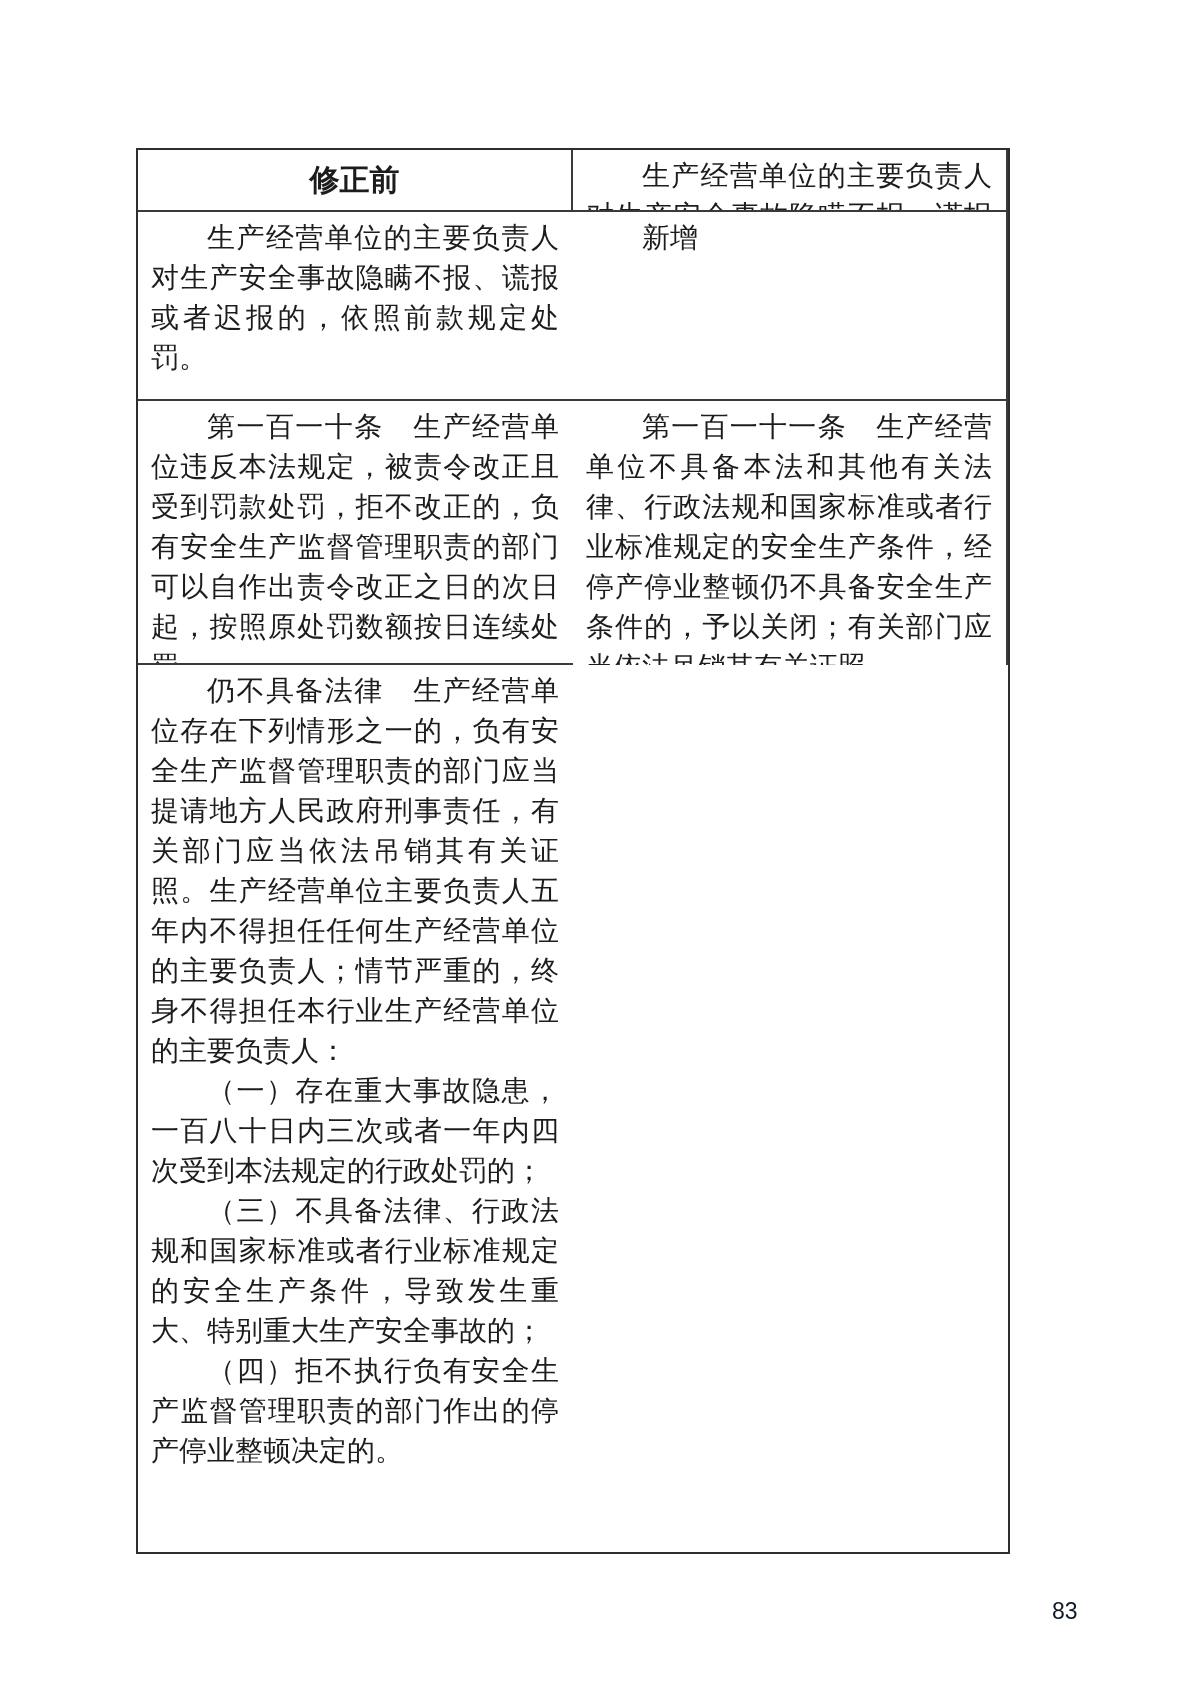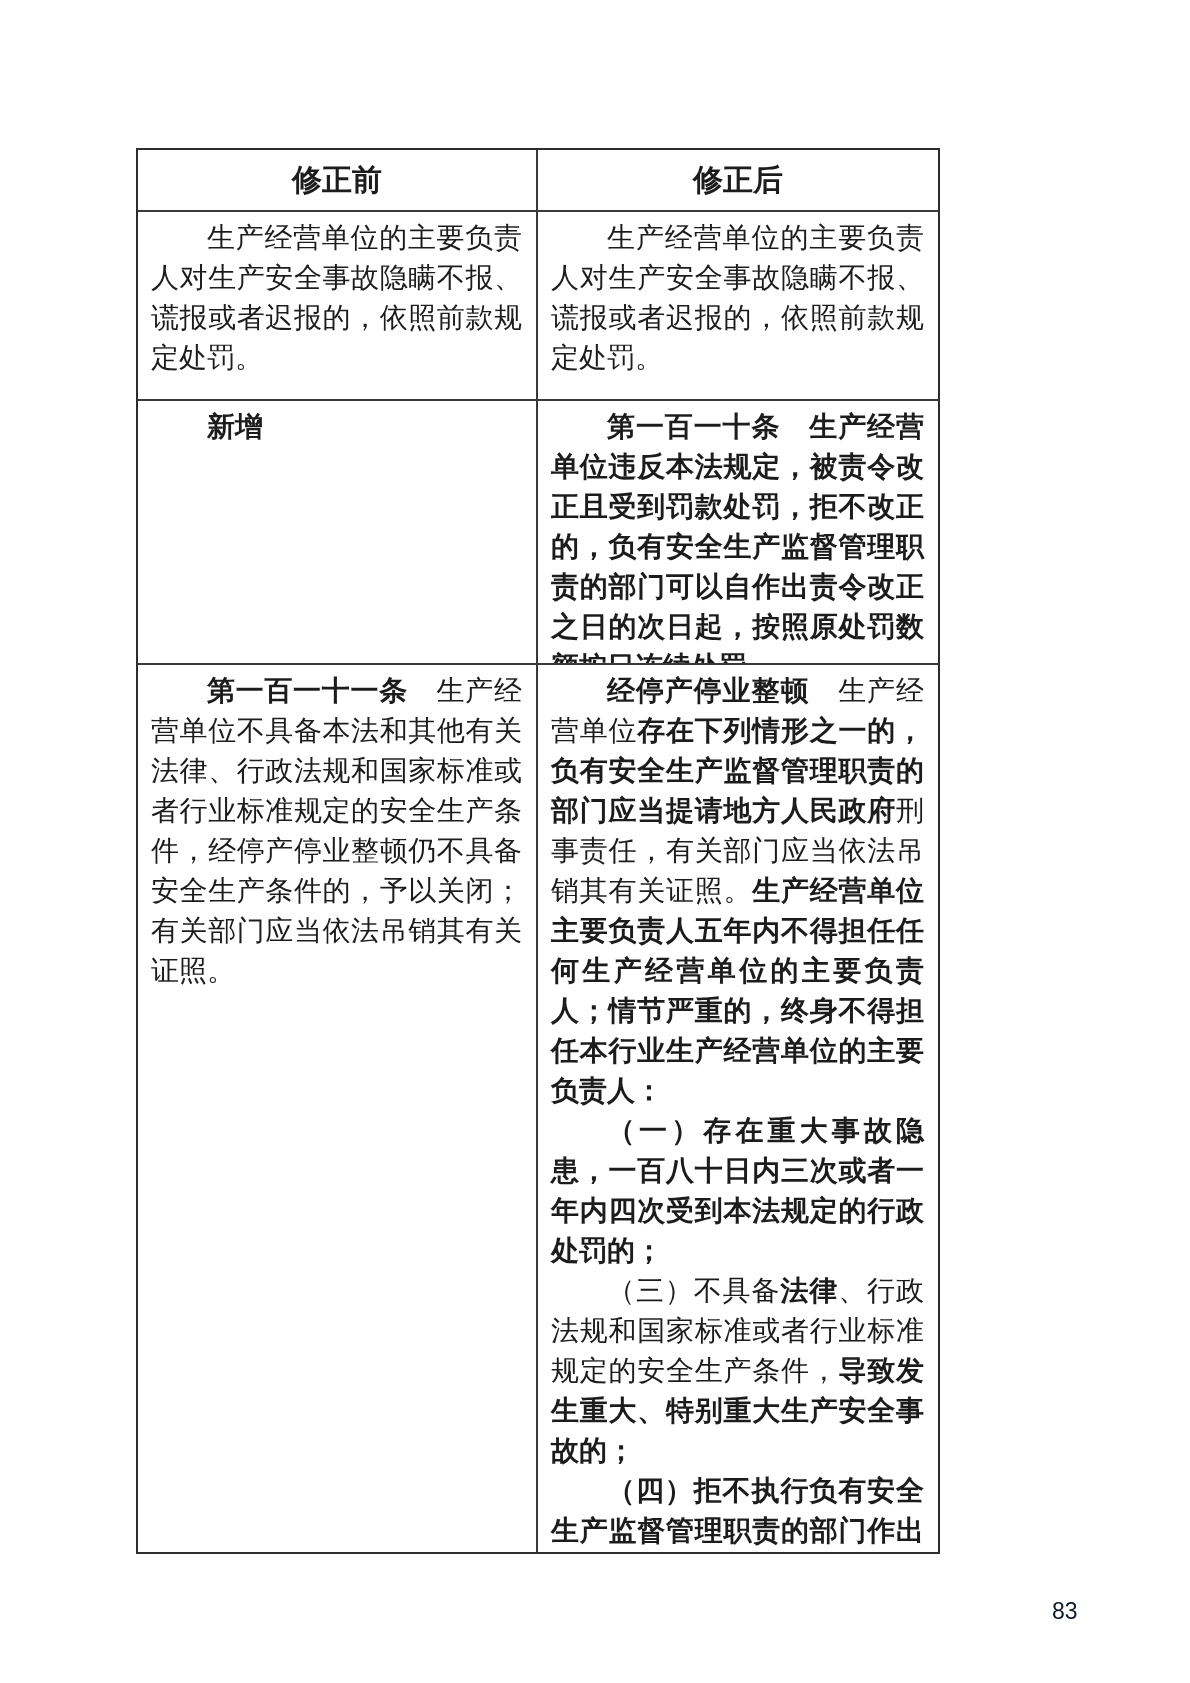--- a/index.html
+++ b/index.html
@@ -13,21 +13,21 @@
     width: 1190px;
     height: 1683px;
     background: #ffffff;
     overflow: hidden;
     color: #1c1c1c;
   }
   .doc-table {
     position: absolute;
     left: 136px;
     top: 148px;
-    width: 804px;
+    width: 874px;
     height: 1406px;
     box-sizing: border-box;
     border: 2px solid #2e2e2e;
     display: grid;
     grid-template-columns: 1fr 1fr;
     grid-template-rows: 62px 189px 264px 1fr;
     background: #ffffff;
   }
   .cell {
     box-sizing: border-box;
@@ -52,60 +52,59 @@
     margin: 0;
     text-indent: 2em;
   }
   .para.noindent { text-indent: 0; }
   .seg {
     font-family: "Liberation Serif", "DejaVu Serif", serif;
     font-weight: 400;
   }
   .seg.bold {
     font-family: "Liberation Sans", "DejaVu Sans", sans-serif;
-    font-weight: 700;
+    font-weight: 400;
   }
   .page-number {
     position: absolute;
     left: 1052px;
     top: 1598px;
     font-family: "Liberation Sans", "DejaVu Sans", sans-serif;
     font-size: 23px;
     color: #0f172a;
   }
 </style>
 </head>
 <body>
 
 <div class="page">
 
   <div class="doc-table">
 
     <div class="cell col-left row-sep header-cell">修正前</div>
-    <div class="cell row-sep header-cell">修正后</div>
 
     <div class="cell col-left row-sep">
         <p class="para"><span class="seg">生产经营单位的主要负责人对生产安全事故隐瞒不报、谎报或者迟报的，依照前款规定处罚。</span></p>
       </div>
     <div class="cell row-sep">
         <p class="para"><span class="seg">生产经营单位的主要负责人对生产安全事故隐瞒不报、谎报或者迟报的，依照前款规定处罚。</span></p>
       </div>
 
     <div class="cell col-left row-sep">
         <p class="para"><span class="seg bold">新增</span></p>
       </div>
     <div class="cell row-sep">
         <p class="para"><span class="seg bold">第一百一十条　生产经营单位违反本法规定，被责令改正且受到罚款处罚，拒不改正的，负有安全生产监督管理职责的部门可以自作出责令改正之日的次日起，按照原处罚数额按日连续处罚。</span></p>
       </div>
 
     <div class="cell col-left">
         <p class="para"><span class="seg bold">第一百一十一条　</span><span class="seg">生产经营单位不具备本法和其他有关法律、行政法规和国家标准或者行业标准规定的安全生产条件，经停产停业整顿仍不具备安全生产条件的，予以关闭；有关部门应当依法吊销其有关证照。</span></p>
       </div>
     <div class="cell">
-        <p class="para"><span class="seg bold">经停产停业整顿　</span><span class="seg">生产经营单位</span><span class="seg bold">存在下列情形之一的，负有安全生产监督管理职责的部门应当提请地方人民政府</span><span class="seg">刑事责任，有关部门应当依法吊销其有关证照。</span><span class="seg bold">生产经营单位主要负责人五年内不得担任任何生产经营单位的主要负责人；情节严重的，终身不得担任本行业生产经营单位的主要负责人：</span></p>
+        <p class="para"><span class="seg bold">仍不具备法律　</span><span class="seg">生产经营单位</span><span class="seg bold">存在下列情形之一的，负有安全生产监督管理职责的部门应当提请地方人民政府</span><span class="seg">刑事责任，有关部门应当依法吊销其有关证照。</span><span class="seg bold">生产经营单位主要负责人五年内不得担任任何生产经营单位的主要负责人；情节严重的，终身不得担任本行业生产经营单位的主要负责人：</span></p>
         <p class="para"><span class="seg bold">（一）存在重大事故隐患，一百八十日内三次或者一年内四次受到本法规定的行政处罚的；</span></p>
         <p class="para"><span class="seg">（三）不具备</span><span class="seg bold">法律</span><span class="seg">、行政法规和国家标准或者行业标准规定的安全生产条件，</span><span class="seg bold">导致发生重大、特别重大生产安全事故的；</span></p>
         <p class="para"><span class="seg bold">（四）拒不执行负有安全生产监督管理职责的部门作出的停产停业整顿决定的。</span></p>
       </div>
 
   </div>
 
   <div class="page-number">83</div>
 
 </div>

